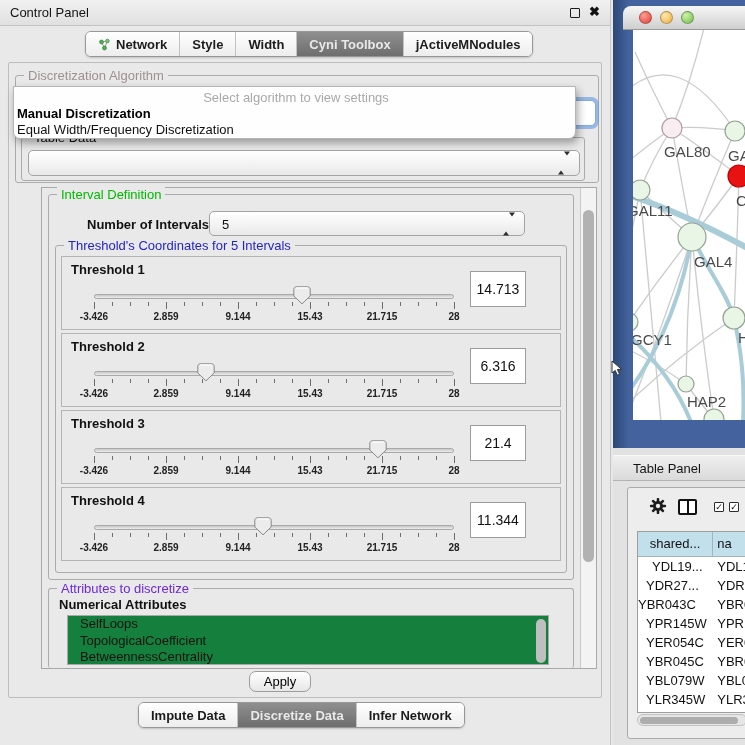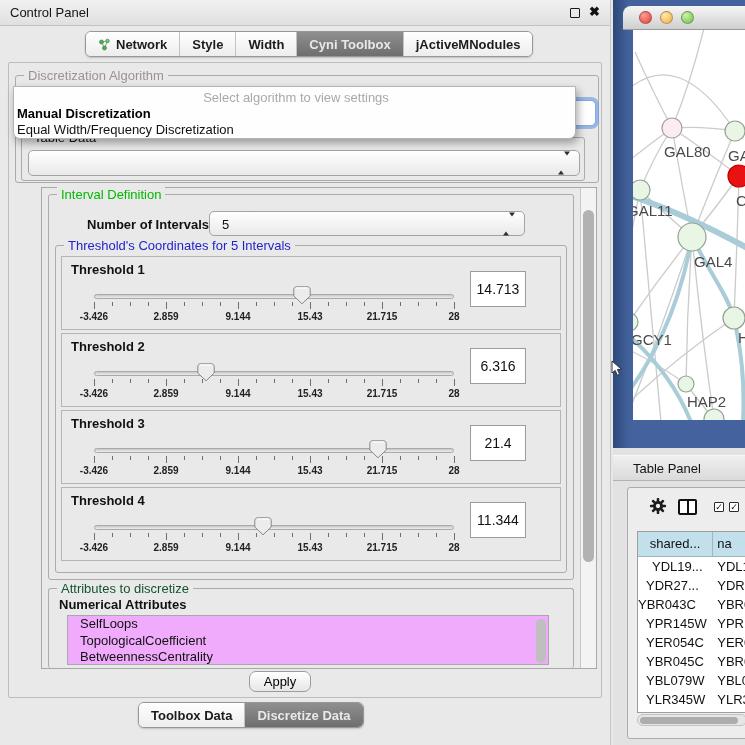--- a/index.html
+++ b/index.html
@@ -49,21 +49,21 @@
   .thr-label { position:absolute; left:9px; top:5px; font-size:13px; font-weight:bold; color:#111; }
   .trackzone { position:absolute; left:32px; top:28px; width:360px; height:42px; }
   .track { position:absolute; left:0; top:9px; width:100%; height:5px; border:1px solid #A9A9A9; border-radius:3px; background:linear-gradient(#C7C7C7,#EDEDED); }
   .tick { position:absolute; top:17px; width:1px; background:#6E6E6E; }
   .tick.minor { height:4px; }
   .tick.major { height:7px; }
   .ticklab { position:absolute; top:26px; transform:translateX(-50%); font-size:10px; font-weight:bold; color:#222; white-space:nowrap; }
   .thumb { position:absolute; top:1px; }
   .thr-value { position:absolute; left:408px; top:14px; width:56px; height:36px; background:#FFF; border:1px solid #9C9C9C; font-size:14px; text-align:center; line-height:34px; }
 
-  .attr-list { position:absolute; left:18px; top:26px; width:482px; height:50px; background:#f0abfc; border:1px solid #A8A8A8; overflow:hidden; }
+  .attr-list { position:absolute; left:18px; top:26px; width:482px; height:50px; background:#15803d; border:1px solid #A8A8A8; overflow:hidden; }
   .attr-item { font-size:13px; line-height:16.5px; padding-left:12px; white-space:nowrap; }
   .list-thumb { position:absolute; right:2px; top:3px; width:10px; height:44px; border-radius:5px; background:#BFBFBF; }
 
   .btn { position:absolute; background:linear-gradient(#FFFFFF,#E6E6E6); border:1px solid #9C9C9C; border-radius:5px; font-size:13px; text-align:center; }
 
   
   .netwin { position:absolute; left:613px; top:0; width:132px; height:448px; background:linear-gradient(to right,#2C4877 0px,#44639E 16px); }
   .net-titlebar { position:absolute; left:10px; top:6px; right:0; height:24px; border-radius:8px 0 0 0; background:linear-gradient(#F6F6F6,#CFCFCF); border-bottom:1px solid #9A9A9A; }
   .light { position:absolute; top:5px; width:13px; height:13px; border-radius:50%; border:1px solid rgba(0,0,0,0.28); }
   .light.red { left:16px; background:radial-gradient(circle at 35% 30%, #FF9B90, #E0433A); }
@@ -312,44 +312,47 @@
                         <path d="M3.4 2 H14.6" stroke="#FBFBFB" stroke-width="1.6" fill="none"></path>
                       </svg></span>
                   </div>
                   <div class="thr-value">11.344</div>
                 </div>
               </div>
           </div>
         </div>
 
         <div class="grpbox" style="left:6px; top:400px; width:526px; height:80px; border-bottom:none;">
-          <span class="grplabel" style="left:8px; color:#14532d;">Attributes to discretize</span>
+          <span class="grplabel" style="left:8px; color:#6d28d9;">Attributes to discretize</span>
           <span style="position:absolute; left:10px; top:8px; font-size:13px; font-weight:bold;">Numerical Attributes</span>
           <div class="attr-list">
             <div class="list-thumb"></div>
           <div class="attr-item">SelfLoops</div>
               <div class="attr-item">TopologicalCoefficient</div>
               <div class="attr-item">BetweennessCentrality</div>
             </div>
         </div>
 
         <div class="vscroll">
           <div class="thumbbar" style="top:22px; height:352px;"></div>
         </div>
       </div>
 
       <button class="btn" style="left:240px; top:608px; width:62px; height:21px;border-radius:7px;">Apply</button>
     </div>
 
     <div class="seg" style="left:138px; top:702px;">
         <div class="seg-tab">
-          <span>Toolbox Data</span>
+          <span>Impute Data</span>
         </div>
         <div class="seg-tab sel">
           <span>Discretize Data</span>
+        </div>
+        <div class="seg-tab">
+          <span>Infer Network</span>
         </div>
       </div>
   </div>
 
   <div class="netwin">
     <div class="net-titlebar">
       <span class="light red"></span>
       <span class="light yellow"></span>
       <span class="light green"></span>
     </div>

